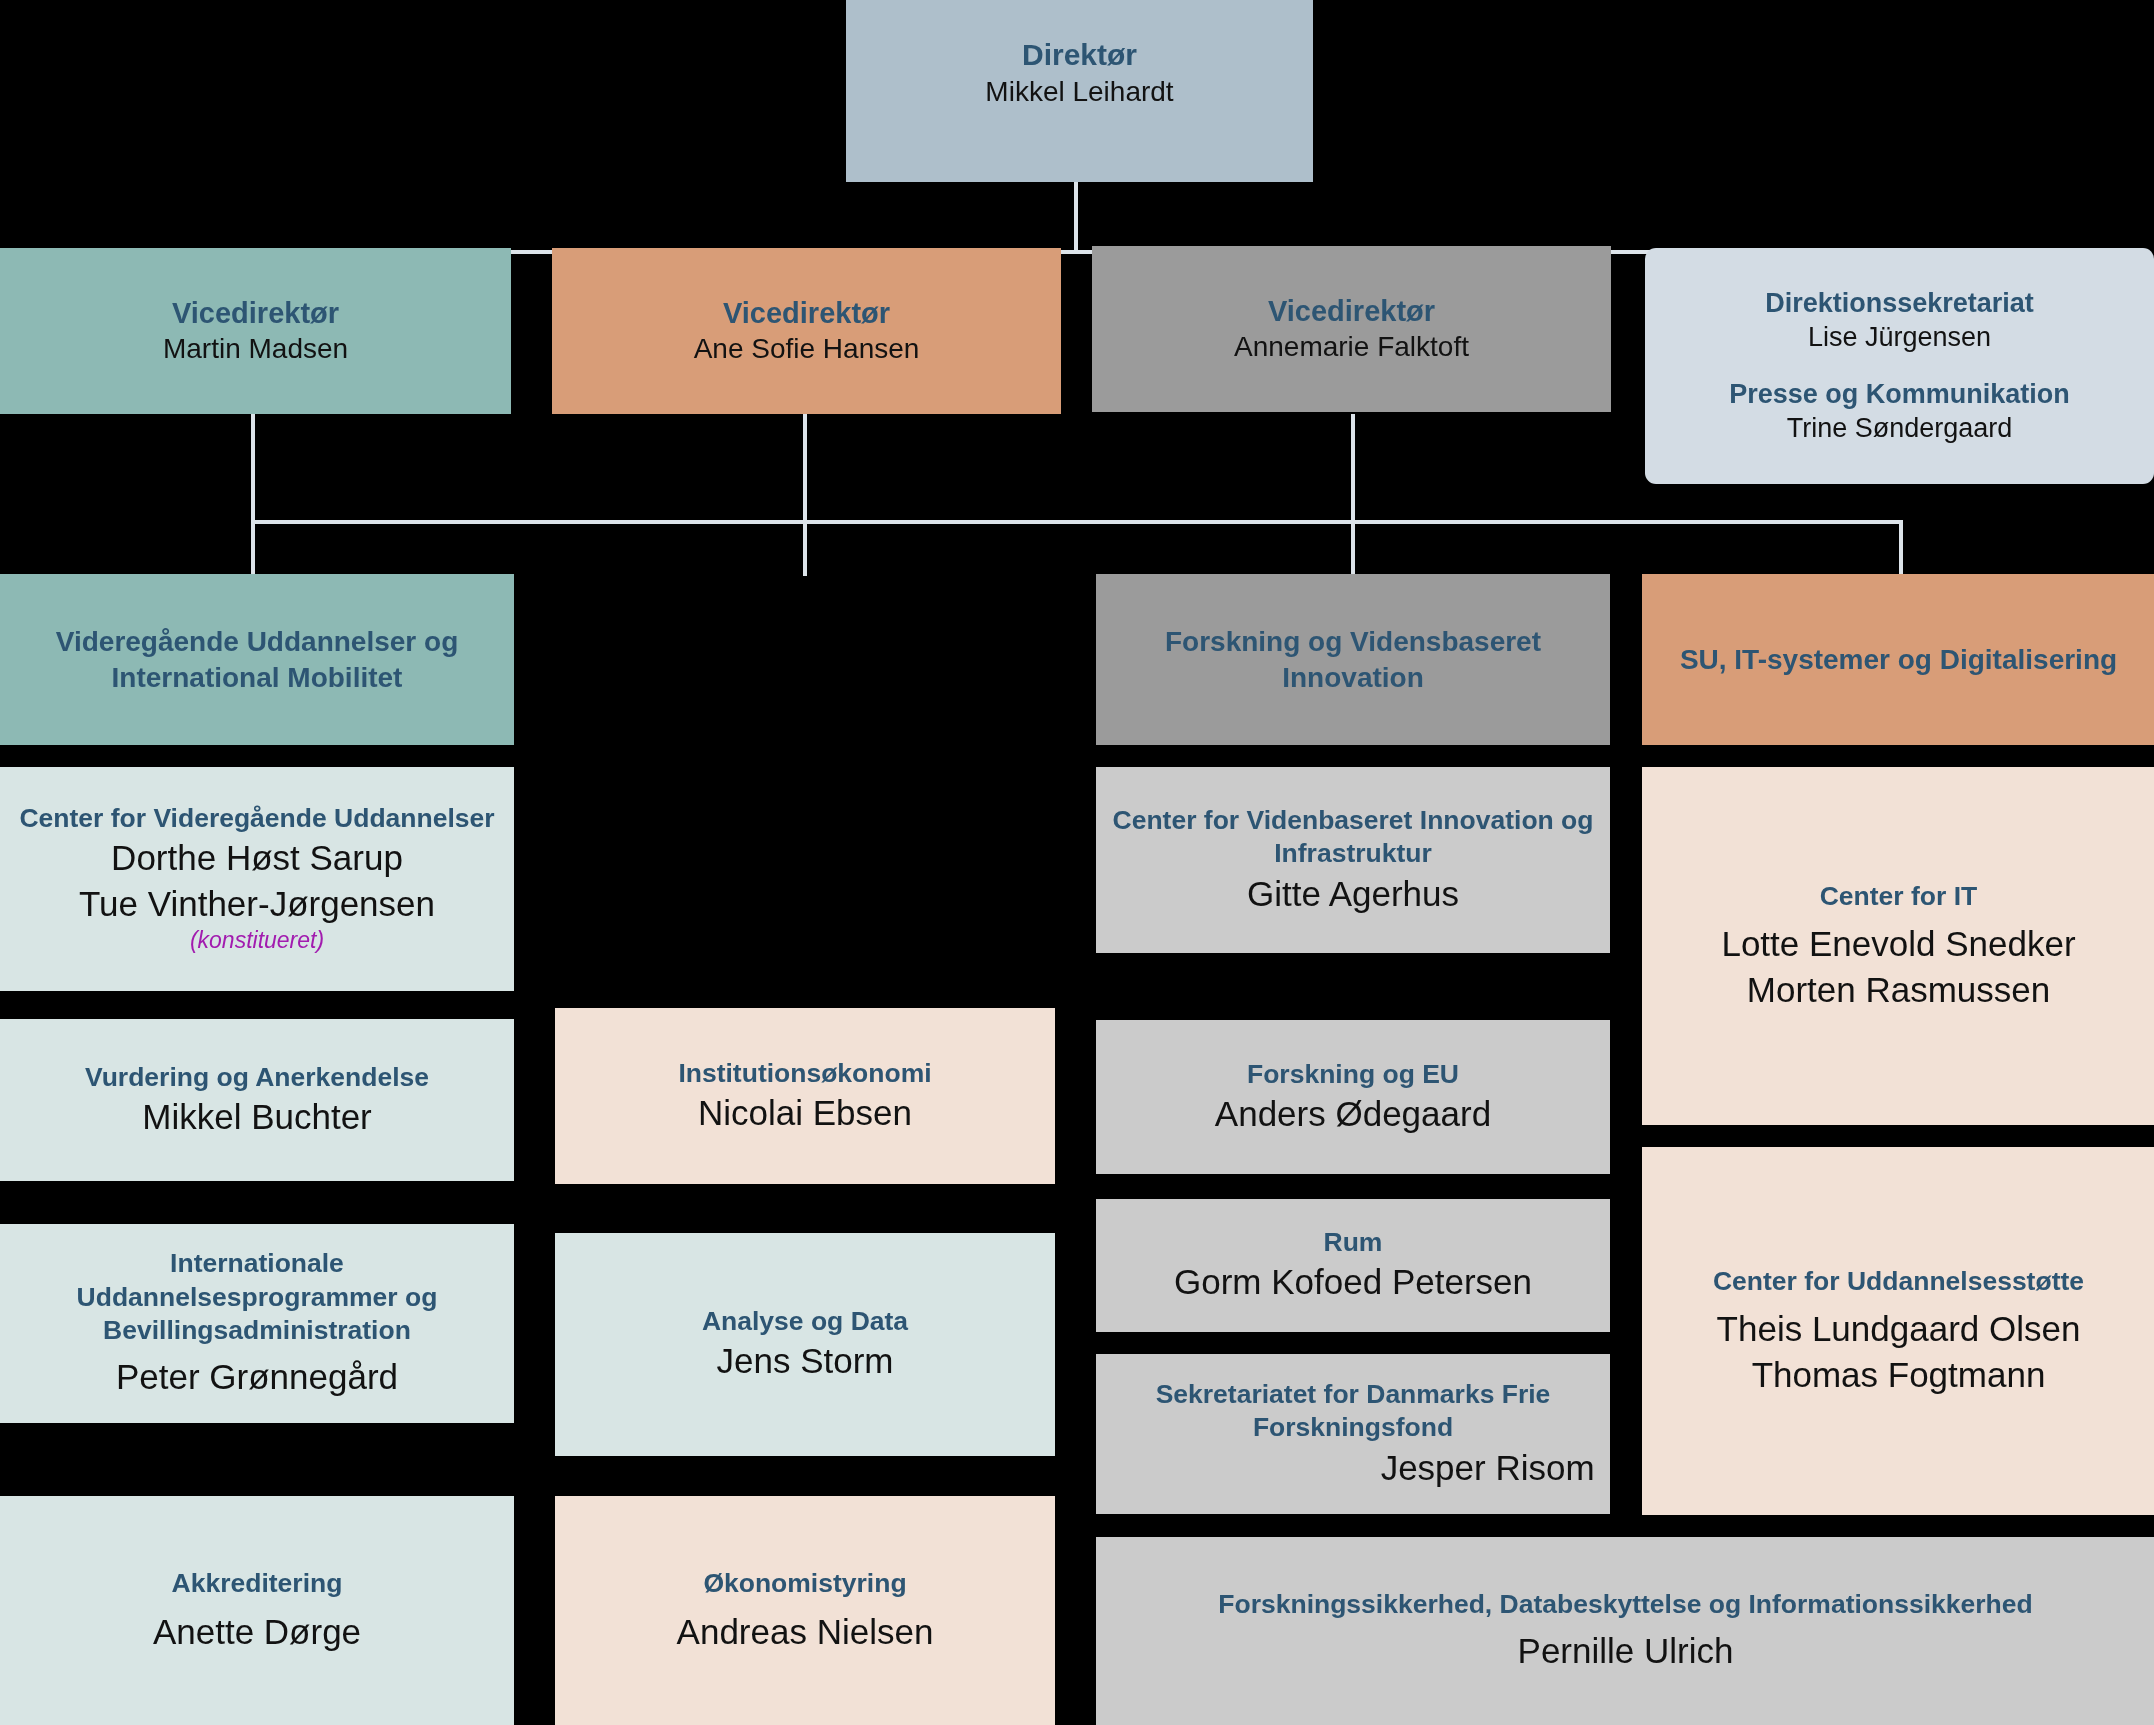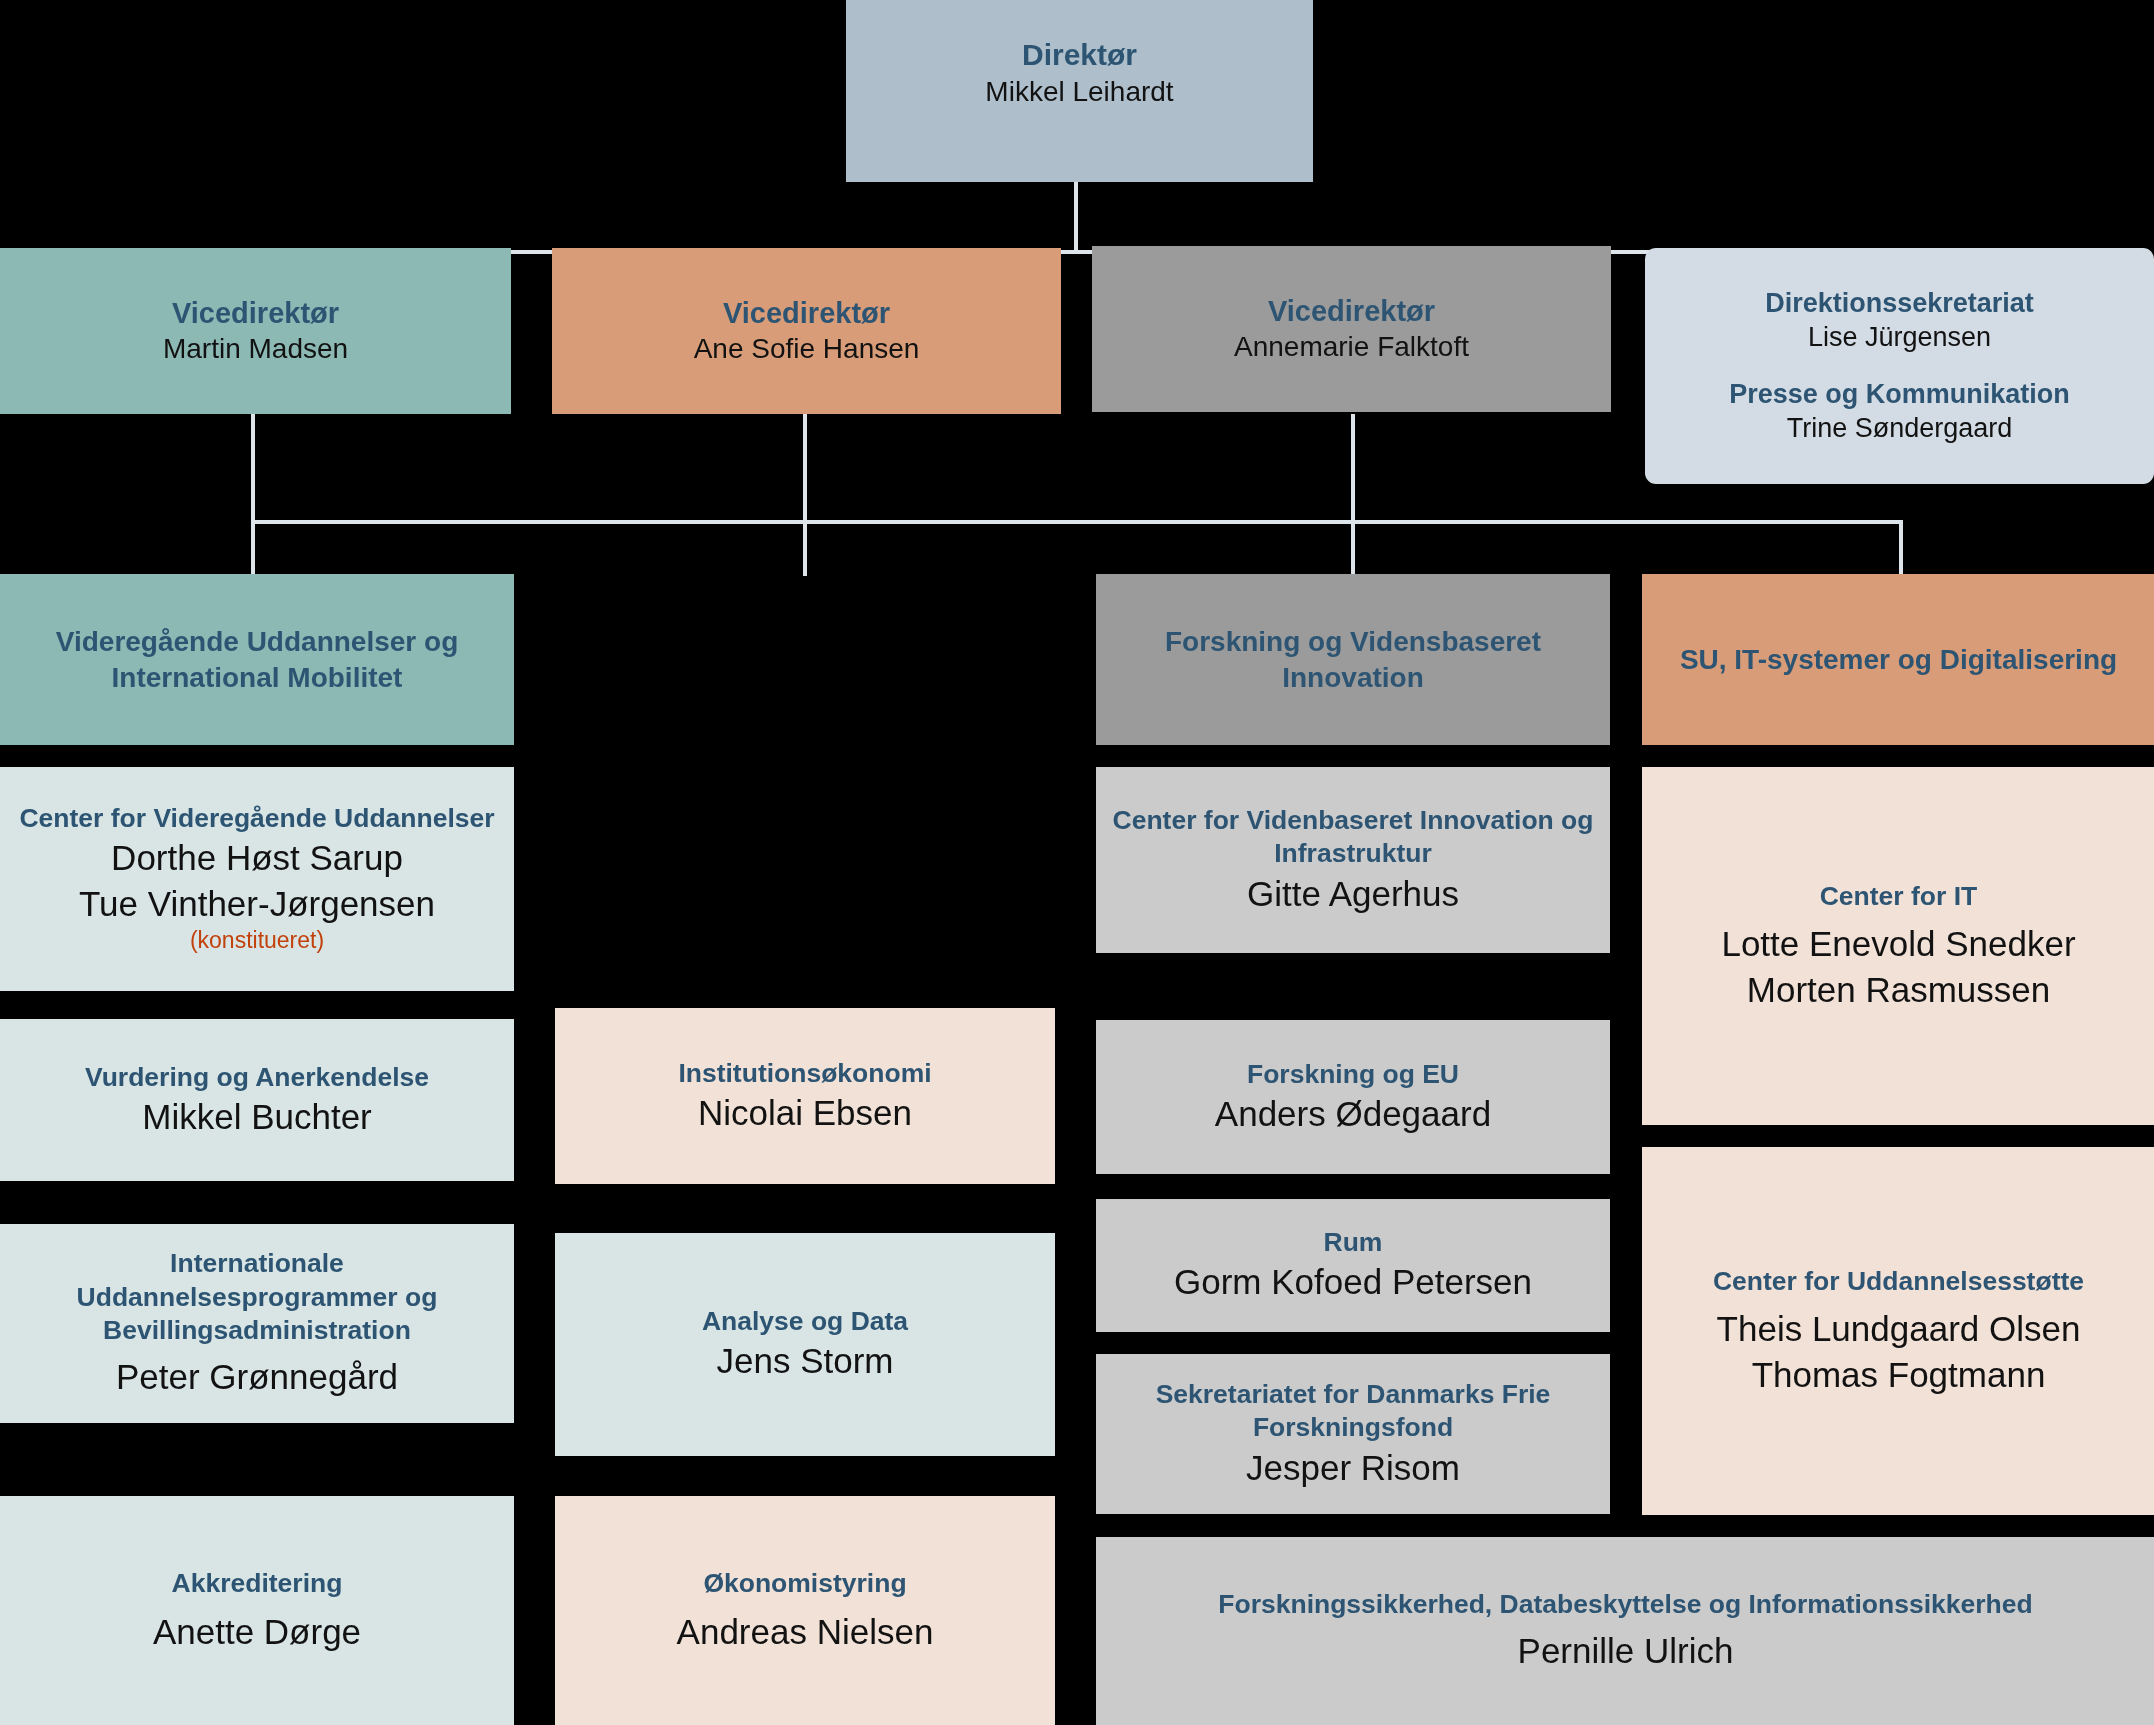--- a/index.html
+++ b/index.html
@@ -32,21 +32,22 @@
     color:#2d5573;
     line-height:1.26;
   }
   .person{
     font-weight:normal;
     color:#121212;
     line-height:1.30;
   }
   .sub{
     font-weight:normal;
-    color:#c2410c;
+    color:#a21caf;
+    font-style:italic;
   }
   
   .s-lead .title{font-size:30px;}
   .s-lead .person{font-size:28px;}
 
   .s-vice .title{font-size:29px;}
   .s-vice .person{font-size:28px;text-align:center;}
 
   .s-sek .title{font-size:27px;}
   .s-sek .person{font-size:27px;}
@@ -176,21 +177,21 @@
   <div class="box s-unit" style="left:1096px; top:1020px; width:514px; height:154px; background:#cbcbcb;">
     <div class="title">Forskning og EU</div>
     <div class="person">Anders Ødegaard</div>
   </div>
 
   <div class="box s-unit" style="left:1096px; top:1199px; width:514px; height:133px; background:#cbcbcb;">
     <div class="title">Rum</div>
     <div class="person">Gorm Kofoed Petersen</div>
   </div>
 
-  <div class="box s-unit" style="left:1096px; top:1354px; width:514px; height:160px; background:#cbcbcb;">
+  <div class="box s-unit" style="left:1096px; top:1354px; width:514px; height:160px; background:#cbcbcb;align-items:flex-end;">
     <div class="title">Sekretariatet for Danmarks Frie Forskningsfond</div>
     <div class="person">Jesper Risom</div>
   </div>
 
   <div class="box s-unit" style="left:1642px; top:767px; width:513px; height:358px; background:#f2e1d6;">
     <div class="title">Center for IT</div>
     <div class="person" style="margin-top:8.6px;">Lotte Enevold Snedker</div>
     <div class="person">Morten Rasmussen</div>
   </div>
 

